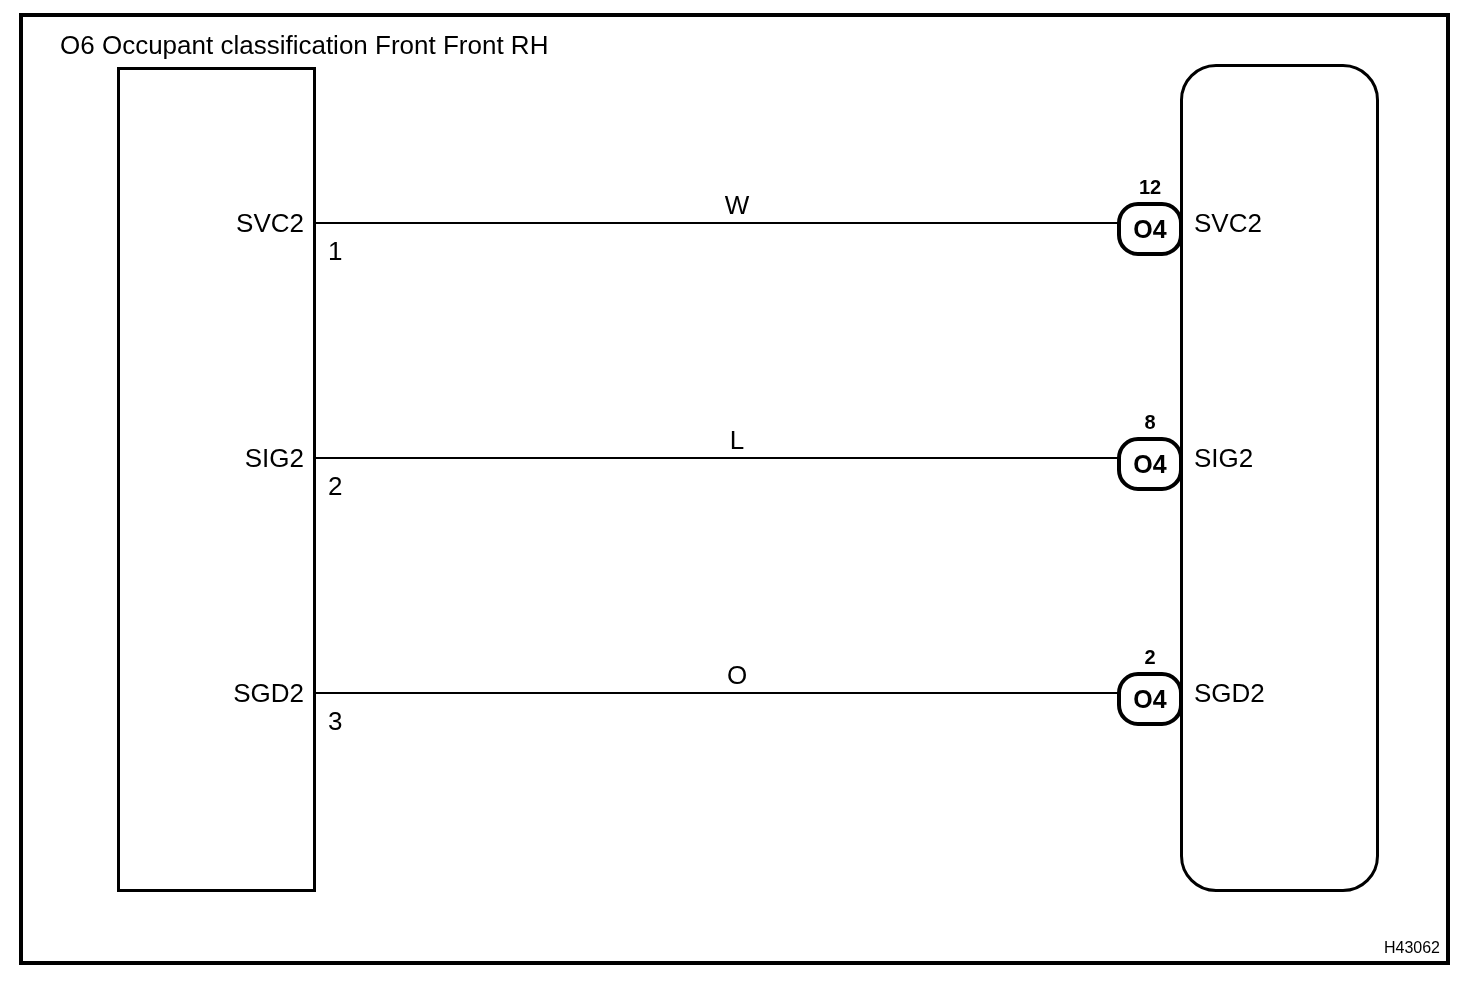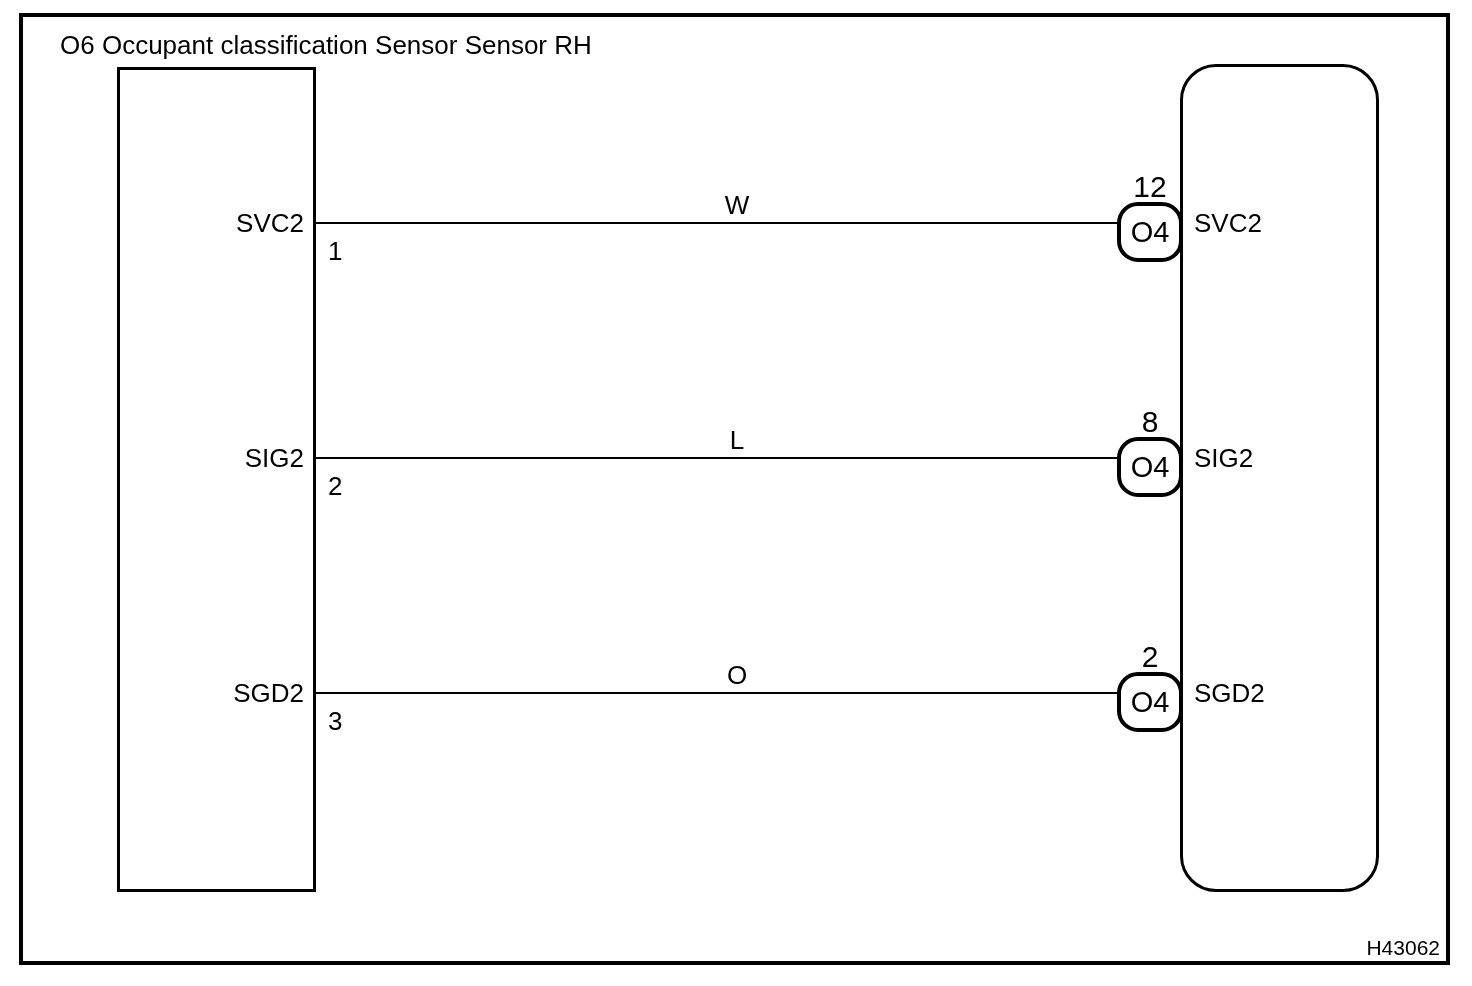--- a/index.html
+++ b/index.html
@@ -92,64 +92,66 @@
     text-align: center;
     font-size: 26px;
     line-height: 30px;
     top: calc(var(--y) - 33px);
   }
   .right-pin {
     position: absolute;
     left: 1117px;
     width: 66px;
     text-align: center;
-    font-size: 30px;
+    font-size: 20px;
     line-height: 30px;
     top: calc(var(--y) - 51px);
+    font-weight: bold;
   }
   .connector-oval {
     position: absolute;
     left: 1117px;
     width: 66px;
-    height: 60px;
+    height: 54px;
     box-sizing: border-box;
     border: 4px solid #000000;
     border-radius: 21px;
     background: #ffffff;
     top: calc(var(--y) - 21px);
     display: flex;
     align-items: center;
     justify-content: center;
-    font-size: 29px;
+    font-size: 25px;
     z-index: 2;
+    font-weight: bold;
   }
   .right-label {
     position: absolute;
     left: 1194px;
     font-size: 26px;
     line-height: 30px;
     top: calc(var(--y) - 15px);
     white-space: nowrap;
   }
   .figure-id {
     position: absolute;
     right: 32px;
     top: 939px;
-    font-size: 21px;
+    font-size: 16px;
     line-height: 18px;
   }
 </style>
 </head>
 <body>
 
 <div class="stage">
 
   <div class="outer-border"></div>
 
-  <div class="title title-left">O6 Occupant classification Sensor Sensor RH</div>
+  <div class="title title-left">O6 Occupant classification Front Front RH</div>
 
 
   <div class="component-box left-box"></div>
   <div class="component-box right-box"></div>
 
   <div class="row-0">
     <div class="wire"></div>
     <div class="left-label">SVC2</div>
     <div class="left-pin">1</div>
     <div class="wire-color">W</div>

